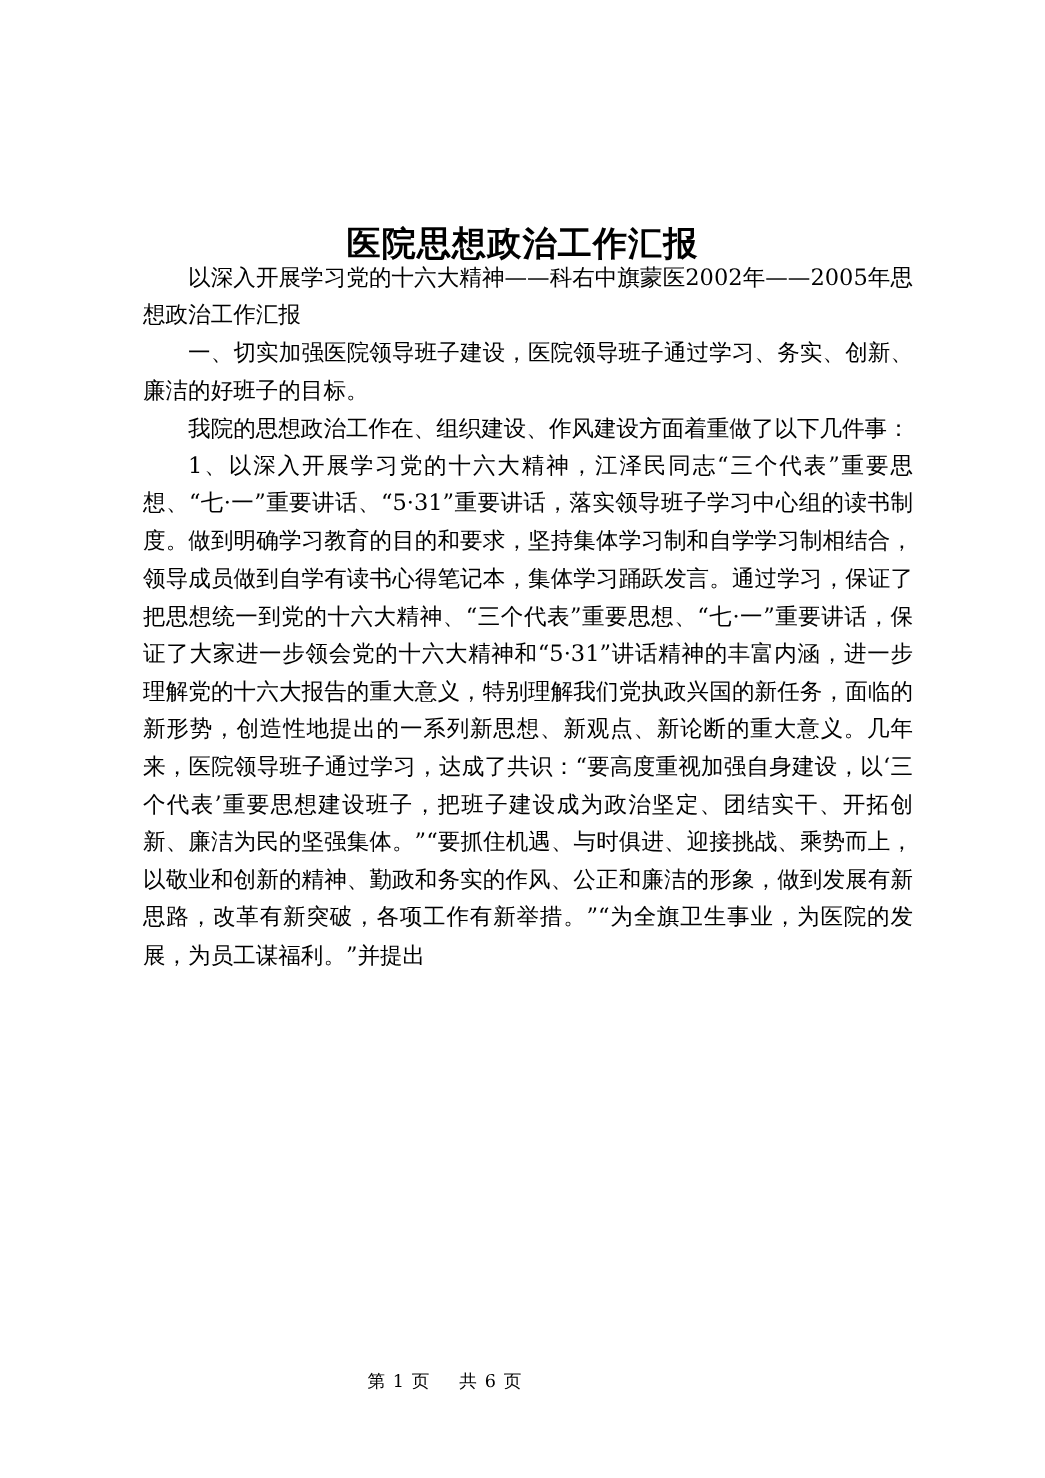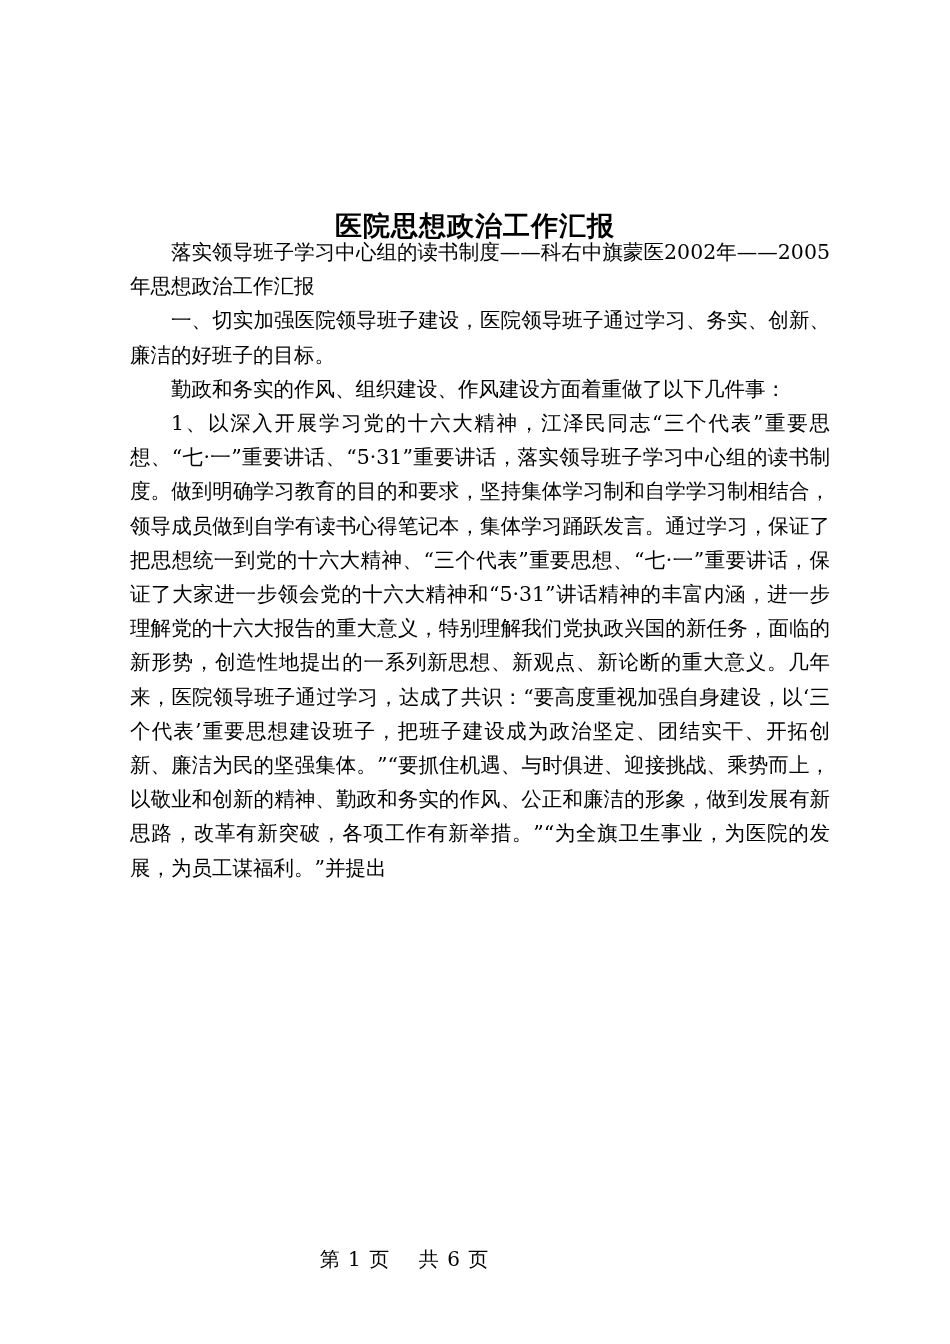--- a/index.html
+++ b/index.html
@@ -20,24 +20,24 @@
     left: 0;
     top: 0;
     width: 950px;
     height: 1344px;
     box-sizing: border-box;
     padding: 0;
   }
   .doc-title {
     position: absolute;
     left: 0;
-    top: 190px;
+    top: 180px;
     width: 950px;
     text-align: center;
-    font-size: 27px;
+    font-size: 31px;
     font-weight: bold;
     letter-spacing: 1px;
     font-family: "DejaVu Serif", "Liberation Serif", serif;
   }
   .body-text {
     position: absolute;
     left: 130px;
     top: 235px;
     width: 700px;
     font-size: 20.5px;
@@ -50,40 +50,40 @@
     margin: 0;
     padding: 0;
     text-indent: 2em;
   }
   .footer {
     position: absolute;
     left: 0;
     top: 1246px;
     width: 809px;
     text-align: center;
-    font-size: 20px;
+    font-size: 16px;
     font-family: "DejaVu Serif", "Liberation Serif", serif;
     letter-spacing: 1px;
   }
   .footer .sep {
     display: inline-block;
     width: 14px;
   }
 </style>
 </head>
 <body>
 
 <div class="page">
 
   <h1 class="doc-title">医院思想政治工作汇报</h1>
 
   <div class="body-text">
-    <p>落实领导班子学习中心组的读书制度——科右中旗蒙医2002年——2005年思想政治工作汇报</p>
+    <p>以深入开展学习党的十六大精神——科右中旗蒙医2002年——2005年思想政治工作汇报</p>
     <p>一、切实加强医院领导班子建设，医院领导班子通过学习、务实、创新、廉洁的好班子的目标。</p>
-    <p>勤政和务实的作风、组织建设、作风建设方面着重做了以下几件事：</p>
+    <p>我院的思想政治工作在、组织建设、作风建设方面着重做了以下几件事：</p>
     <p>1、以深入开展学习党的十六大精神，江泽民同志“三个代表”重要思想、“七·一”重要讲话、“5·31”重要讲话，落实领导班子学习中心组的读书制度。做到明确学习教育的目的和要求，坚持集体学习制和自学学习制相结合，领导成员做到自学有读书心得笔记本，集体学习踊跃发言。通过学习，保证了把思想统一到党的十六大精神、“三个代表”重要思想、“七·一”重要讲话，保证了大家进一步领会党的十六大精神和“5·31”讲话精神的丰富内涵，进一步理解党的十六大报告的重大意义，特别理解我们党执政兴国的新任务，面临的新形势，创造性地提出的一系列新思想、新观点、新论断的重大意义。几年来，医院领导班子通过学习，达成了共识：“要高度重视加强自身建设，以‘三个代表’重要思想建设班子，把班子建设成为政治坚定、团结实干、开拓创新、廉洁为民的坚强集体。”“要抓住机遇、与时俱进、迎接挑战、乘势而上，以敬业和创新的精神、勤政和务实的作风、公正和廉洁的形象，做到发展有新思路，改革有新突破，各项工作有新举措。”“为全旗卫生事业，为医院的发展，为员工谋福利。”并提出</p>
   </div>
 
   <div class="footer">
     <span>第 1 页</span>
     <span class="sep"></span>
     <span>共 6 页</span>
   </div>
 
 </div>

